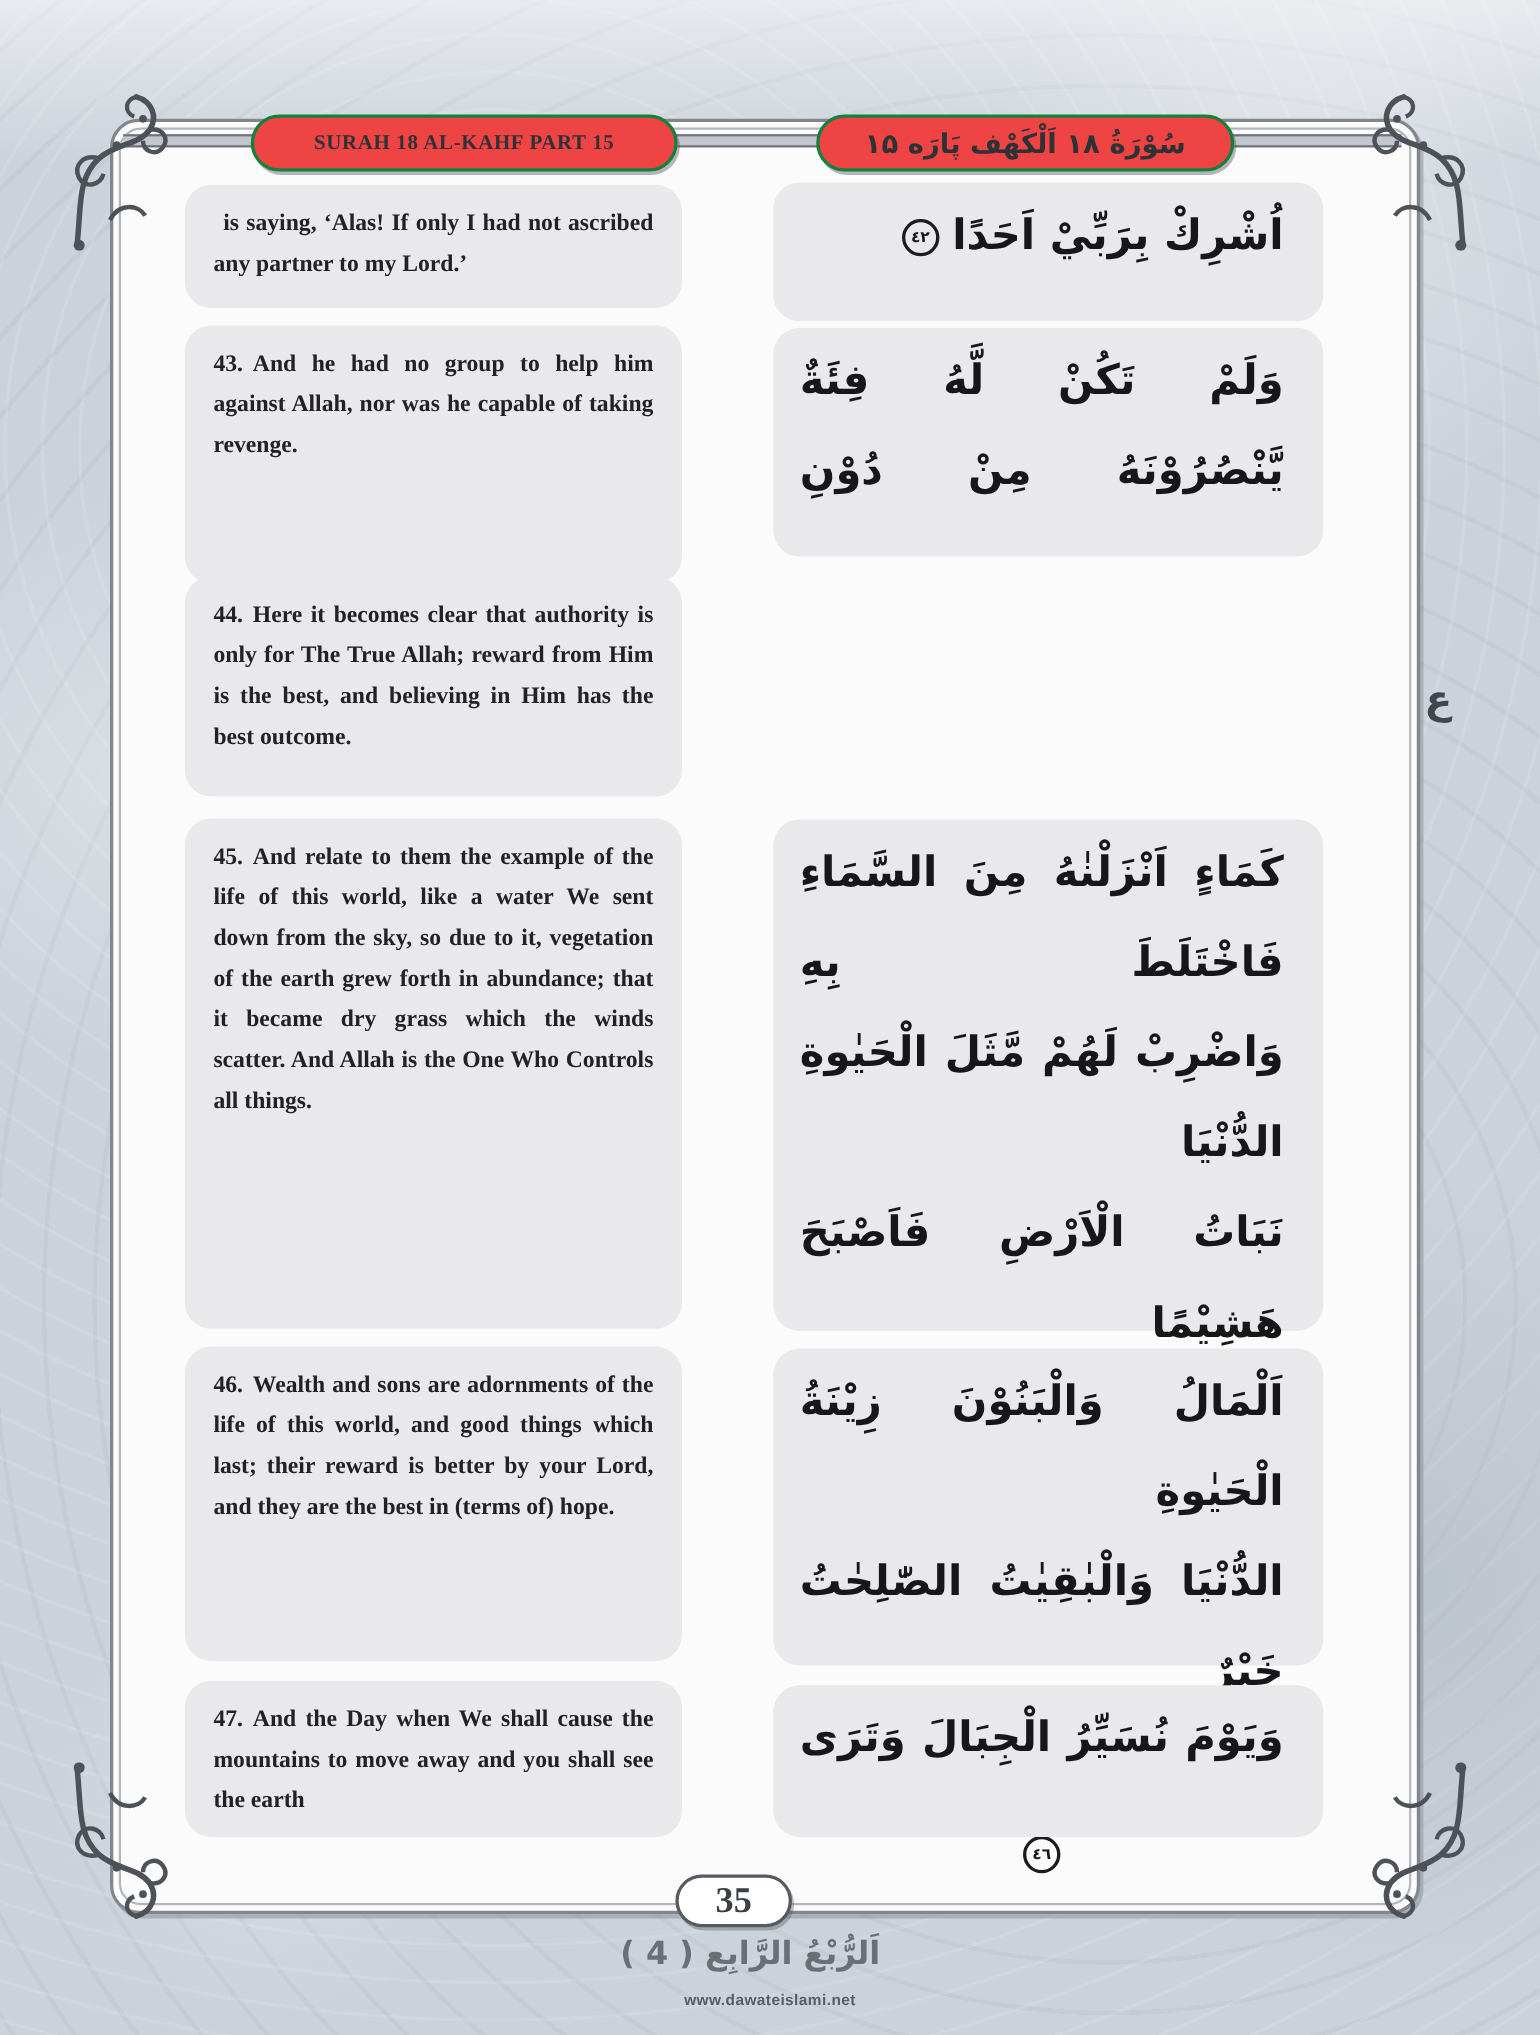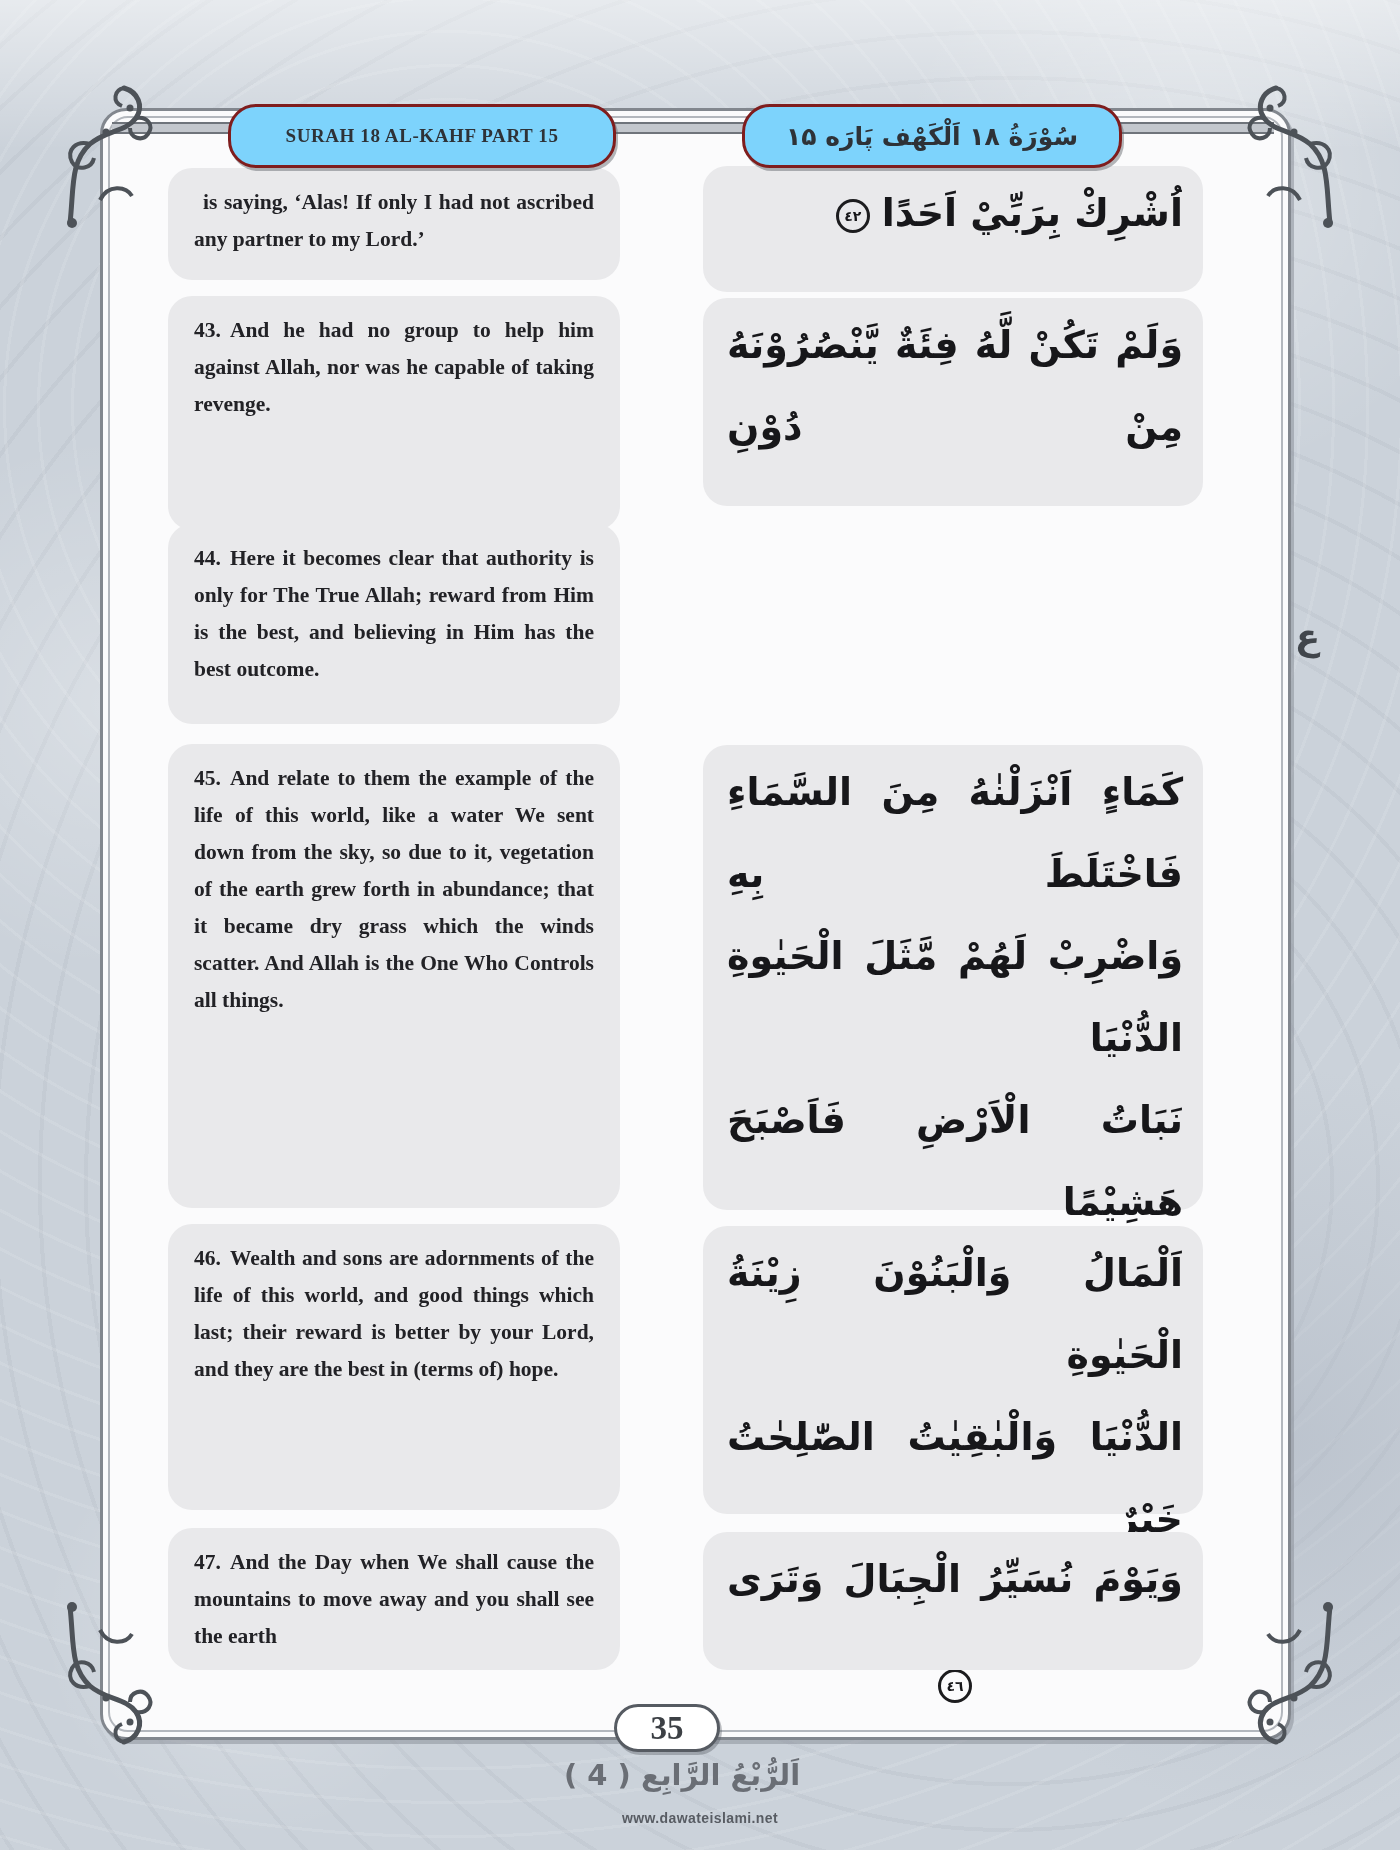--- a/index.html
+++ b/index.html
@@ -17,31 +17,31 @@
       repeating-radial-gradient(circle at 72% 64%, rgba(120,128,140,.08) 0 4px, rgba(0,0,0,0) 4px 46px);
   }
   
   .frame{position:absolute; left:100px; top:108px; width:1185px; height:1626px;
     border:3px solid #82878e; border-radius:26px; background:#fbfbfc;
     box-shadow:3px 4px 0 rgba(140,146,155,.55);}
   .frame-inner{position:absolute; inset:5px; border:2px solid #b3b7bd; border-radius:20px;}
   
   .hbar{position:absolute; left:112px; top:122px; width:1162px; height:8px;
     background:#c3c7cd; border-top:2px solid #6f747b; border-bottom:2px solid #6f747b; z-index:2;}
-  .capsule{position:absolute; top:104px; height:64px; background:#7dd3fc; border:3px solid #7f1d1d;
+  .capsule{position:absolute; top:104px; height:52px; background:#ef4444; border:3px solid #15803d;
     border-radius:28px; display:flex; align-items:center; justify-content:center; z-index:3;
     box-shadow:2px 3px 0 rgba(90,95,102,.45); box-sizing:border-box;}
   .cap-en{left:228px; width:388px; font-family:"Liberation Serif", serif; font-weight:bold;
     font-size:19px; letter-spacing:.6px; color:#2e3237;}
   .cap-ar{left:742px; width:380px; font-family:"DejaVu Sans", sans-serif; font-weight:bold;
     font-size:25px; color:#2e3237; direction:rtl;}
   
   .box{position:absolute; background:#e9e9eb; border-radius:24px; box-sizing:border-box; z-index:2;}
   .en-box{left:168px; width:452px; padding:16px 26px 17px 26px;}
-  .ar-box{left:703px; width:500px; padding:6px 20px 0 24px;}
+  .ar-box{left:703px; width:500px; padding:6px 36px 0 24px;}
   .en{font-family:"Liberation Serif", serif; font-size:21.5px; line-height:37px;
     text-align:justify; color:#222226; font-weight:600; margin:0;}
   .en b{font-weight:700; margin-right:9px;}
   .ar-line{direction:rtl; font-family:"DejaVu Sans", sans-serif; font-weight:bold;
     font-size:38px; line-height:82px; color:#17171a; text-align:justify; text-align-last:justify;}
   .ar-line.last{text-align-last:center;}
   .ar-line.end-right{text-align-last:right;}
   .ayah{display:inline-flex; align-items:center; justify-content:center; width:34px; height:34px;
     border:3px solid #1c1c1e; border-radius:50%; font-size:14px; line-height:1; margin:0 12px;
     vertical-align:middle; font-weight:bold; box-sizing:border-box;}

